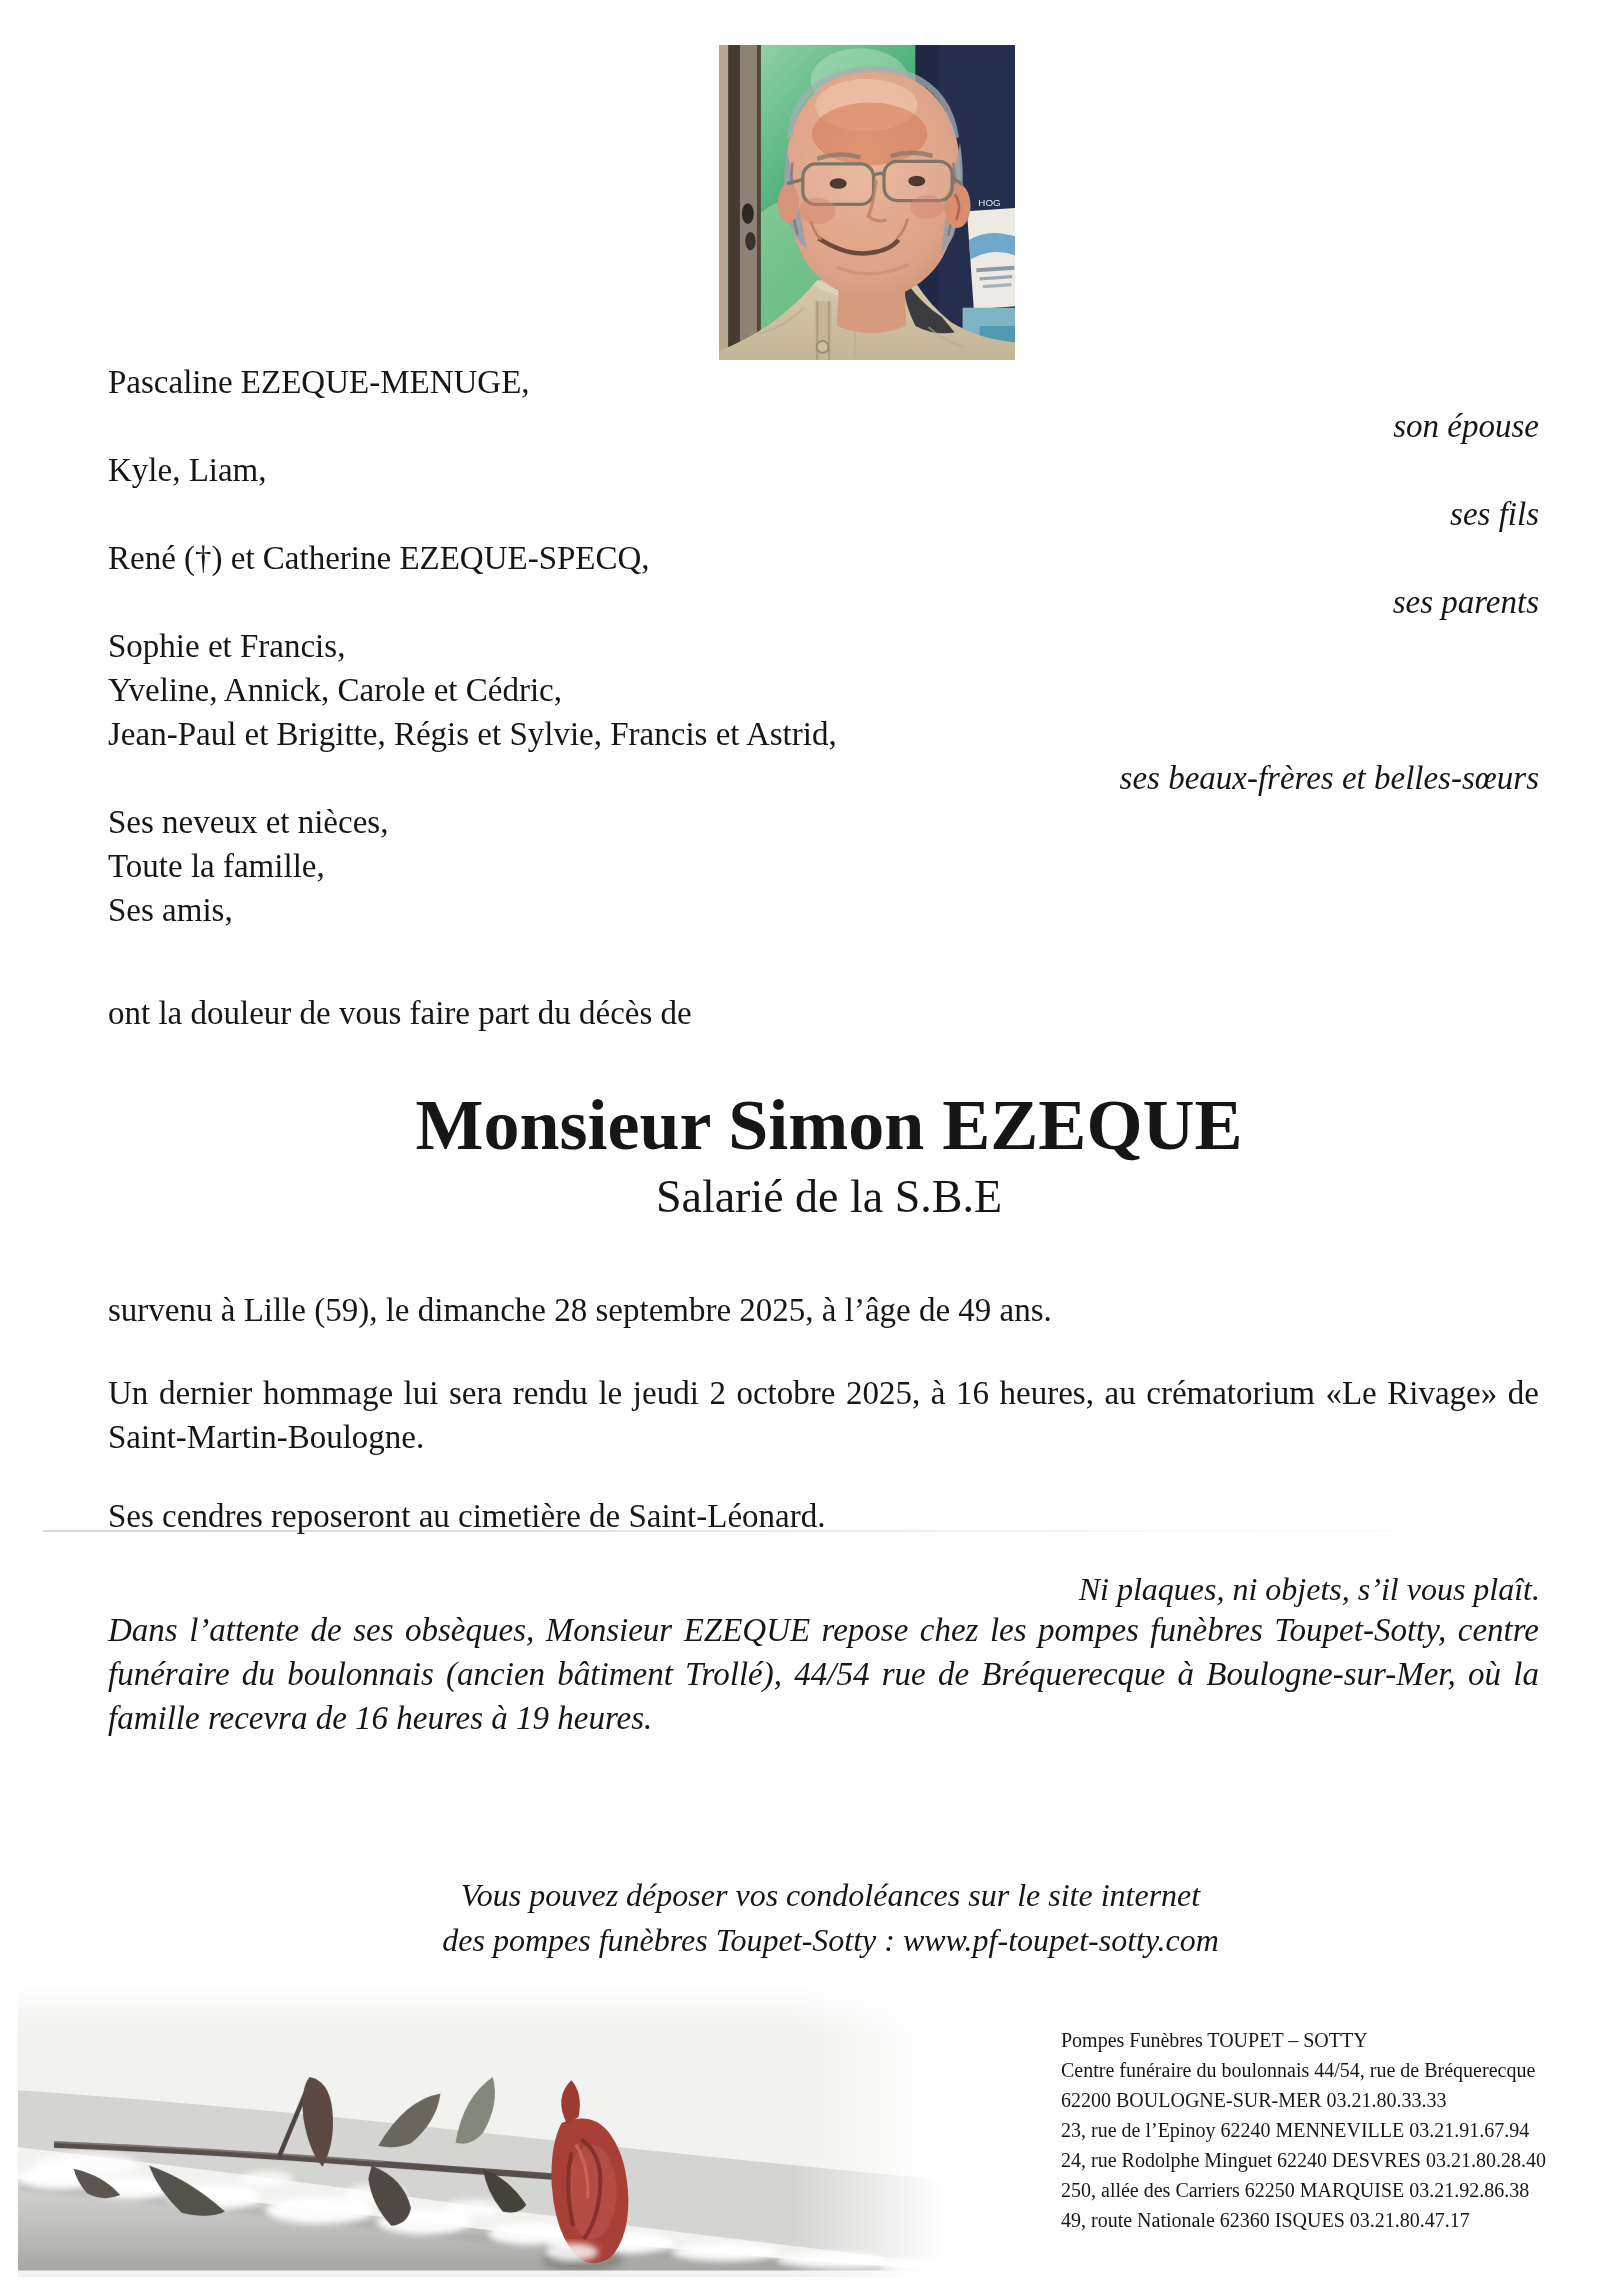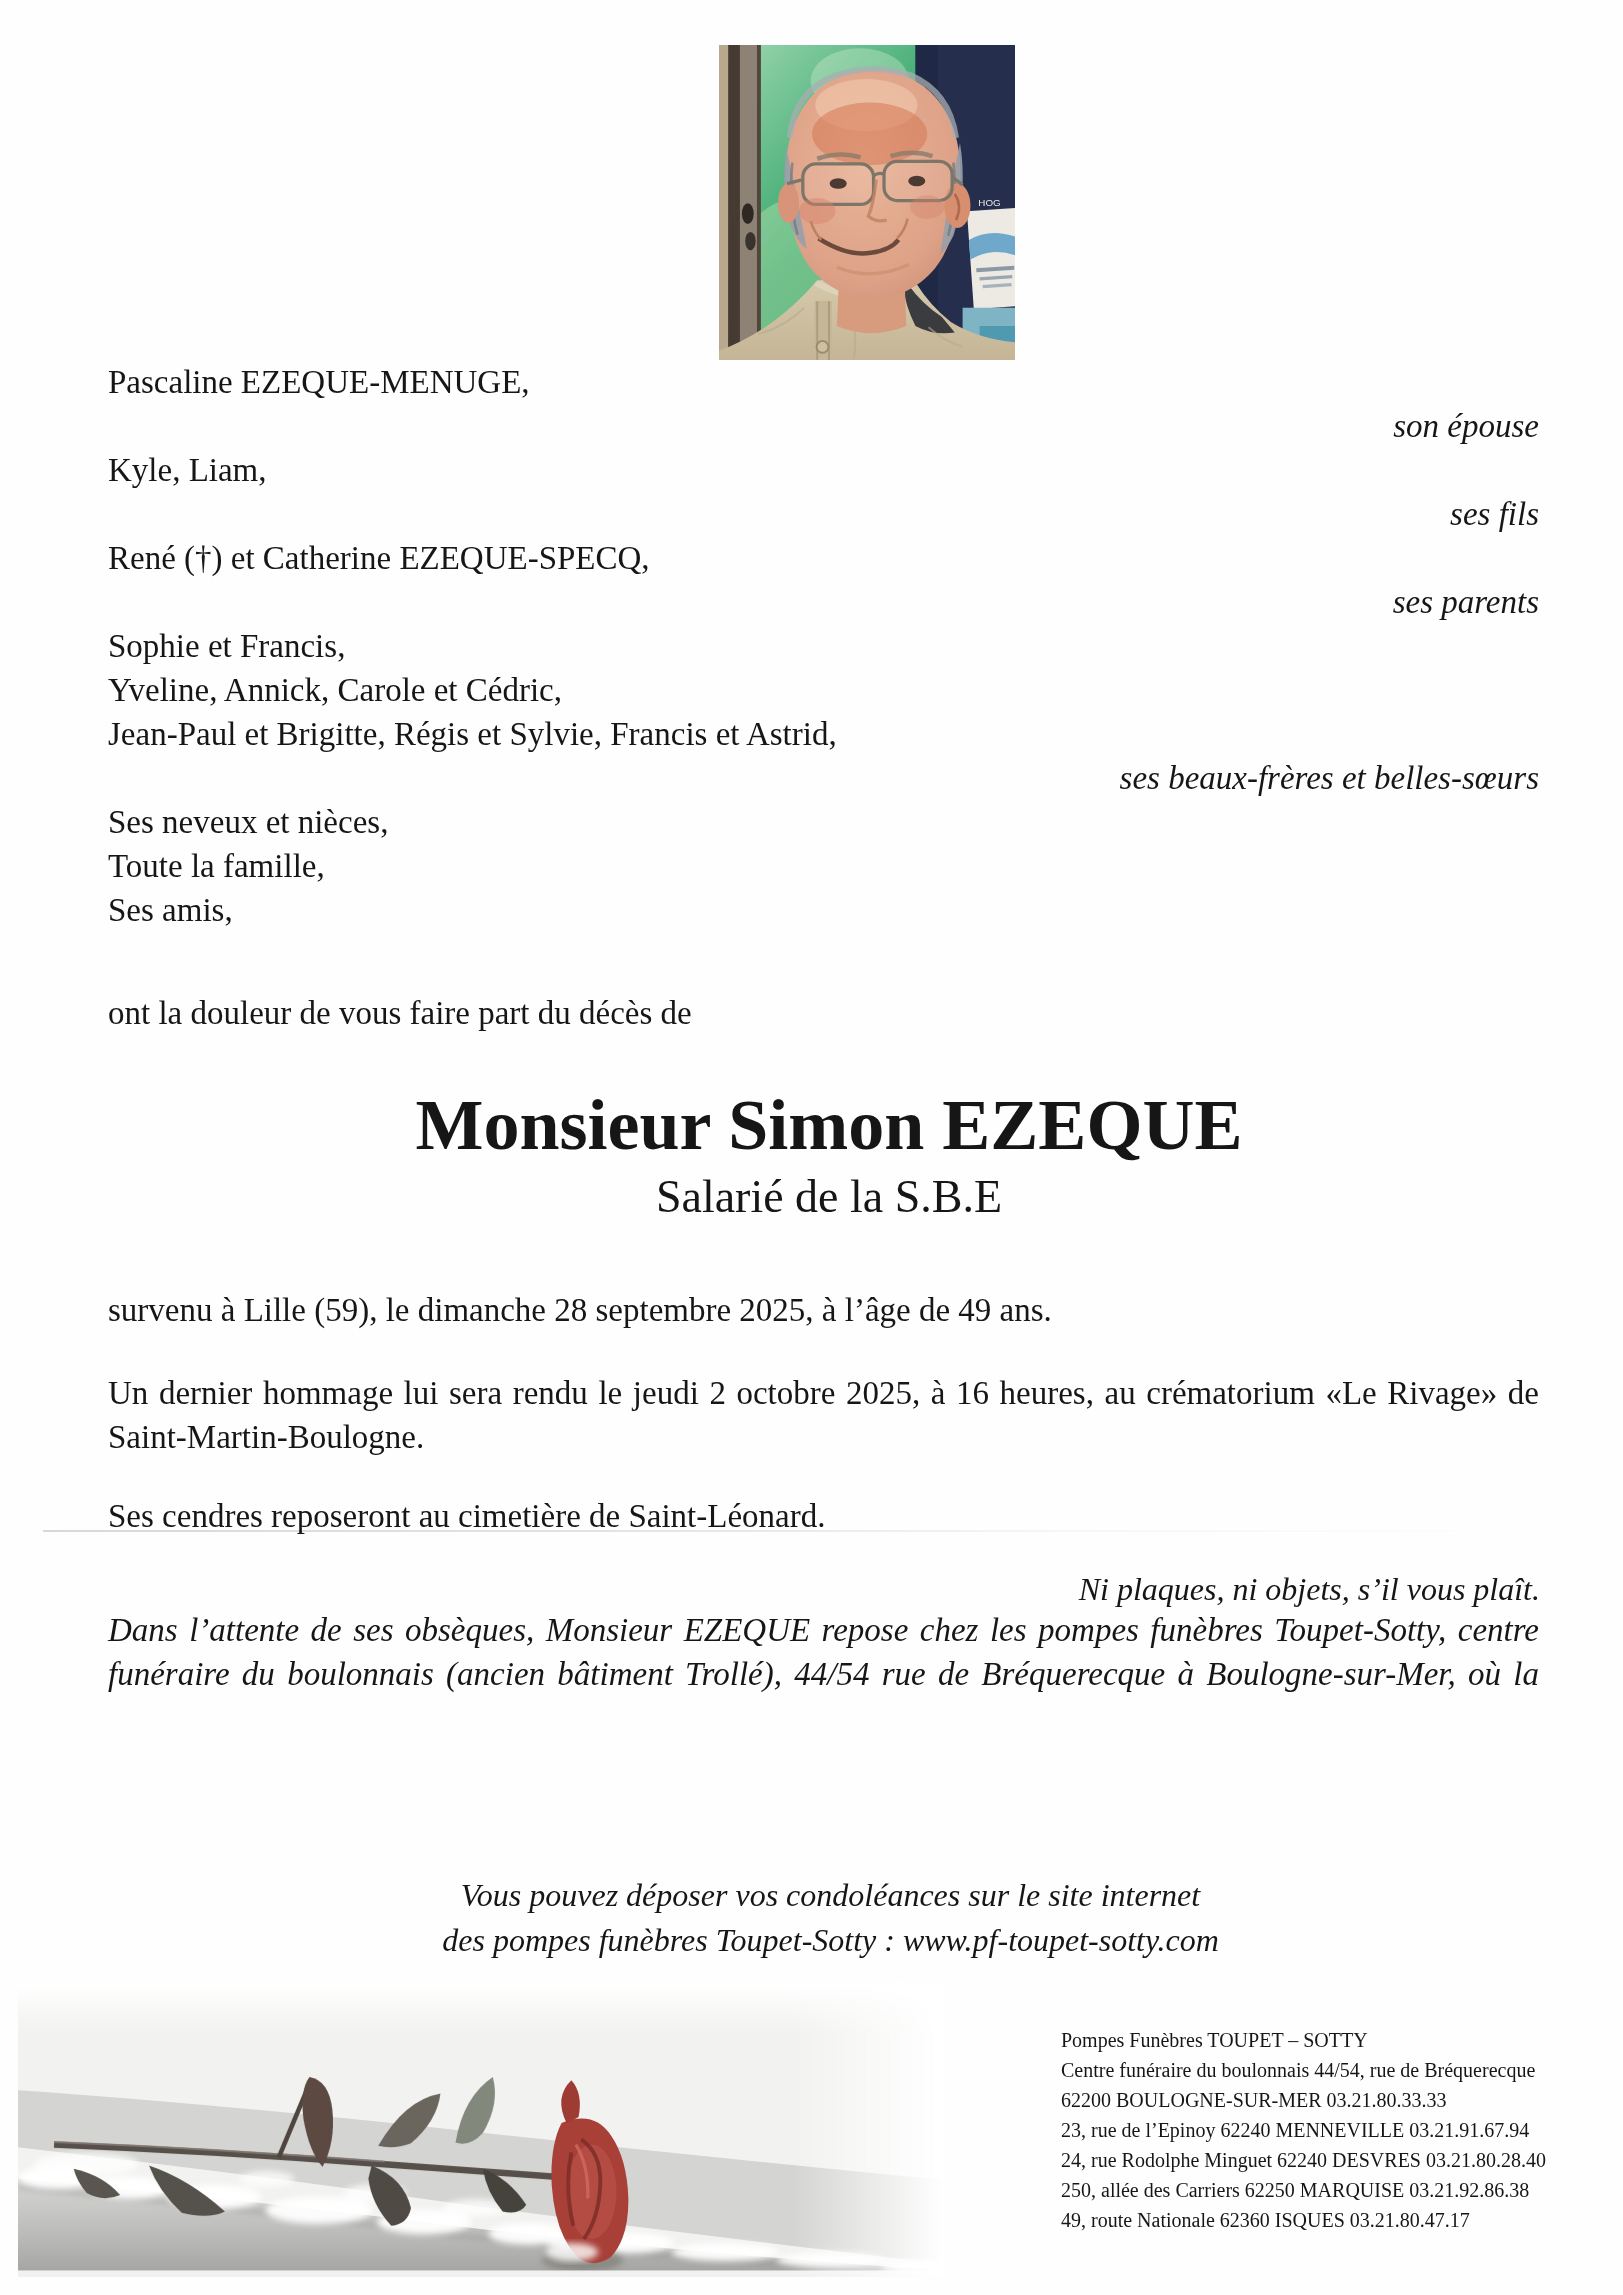--- a/index.html
+++ b/index.html
@@ -171,20 +171,21 @@
 
   <div class="para p3">Ses cendres reposeront au cimetière de Saint-Léonard.</div>
 
   <div class="crease"></div>
 
   <div class="notice">Ni plaques, ni objets, s’il vous plaît.</div>
 
   <div class="para p4">
     <div class="jline">Dans l’attente de ses obsèques, Monsieur EZEQUE repose chez les pompes funèbres Toupet-Sotty, centre</div>
     <div class="jline">funéraire du boulonnais (ancien bâtiment Trollé), 44/54 rue de Bréquerecque à Boulogne-sur-Mer, où la</div>
+    <div>famille recevra de 16 heures à 19 heures.</div>
   </div>
 
   <div class="condolences">
     <div>Vous pouvez déposer vos condoléances sur le site internet</div>
     <div>des pompes funèbres Toupet-Sotty : www.pf-toupet-sotty.com</div>
   </div>
 
   <div class="beach">
     <svg viewBox="0 0 1414 450" preserveAspectRatio="none">
       <defs>

